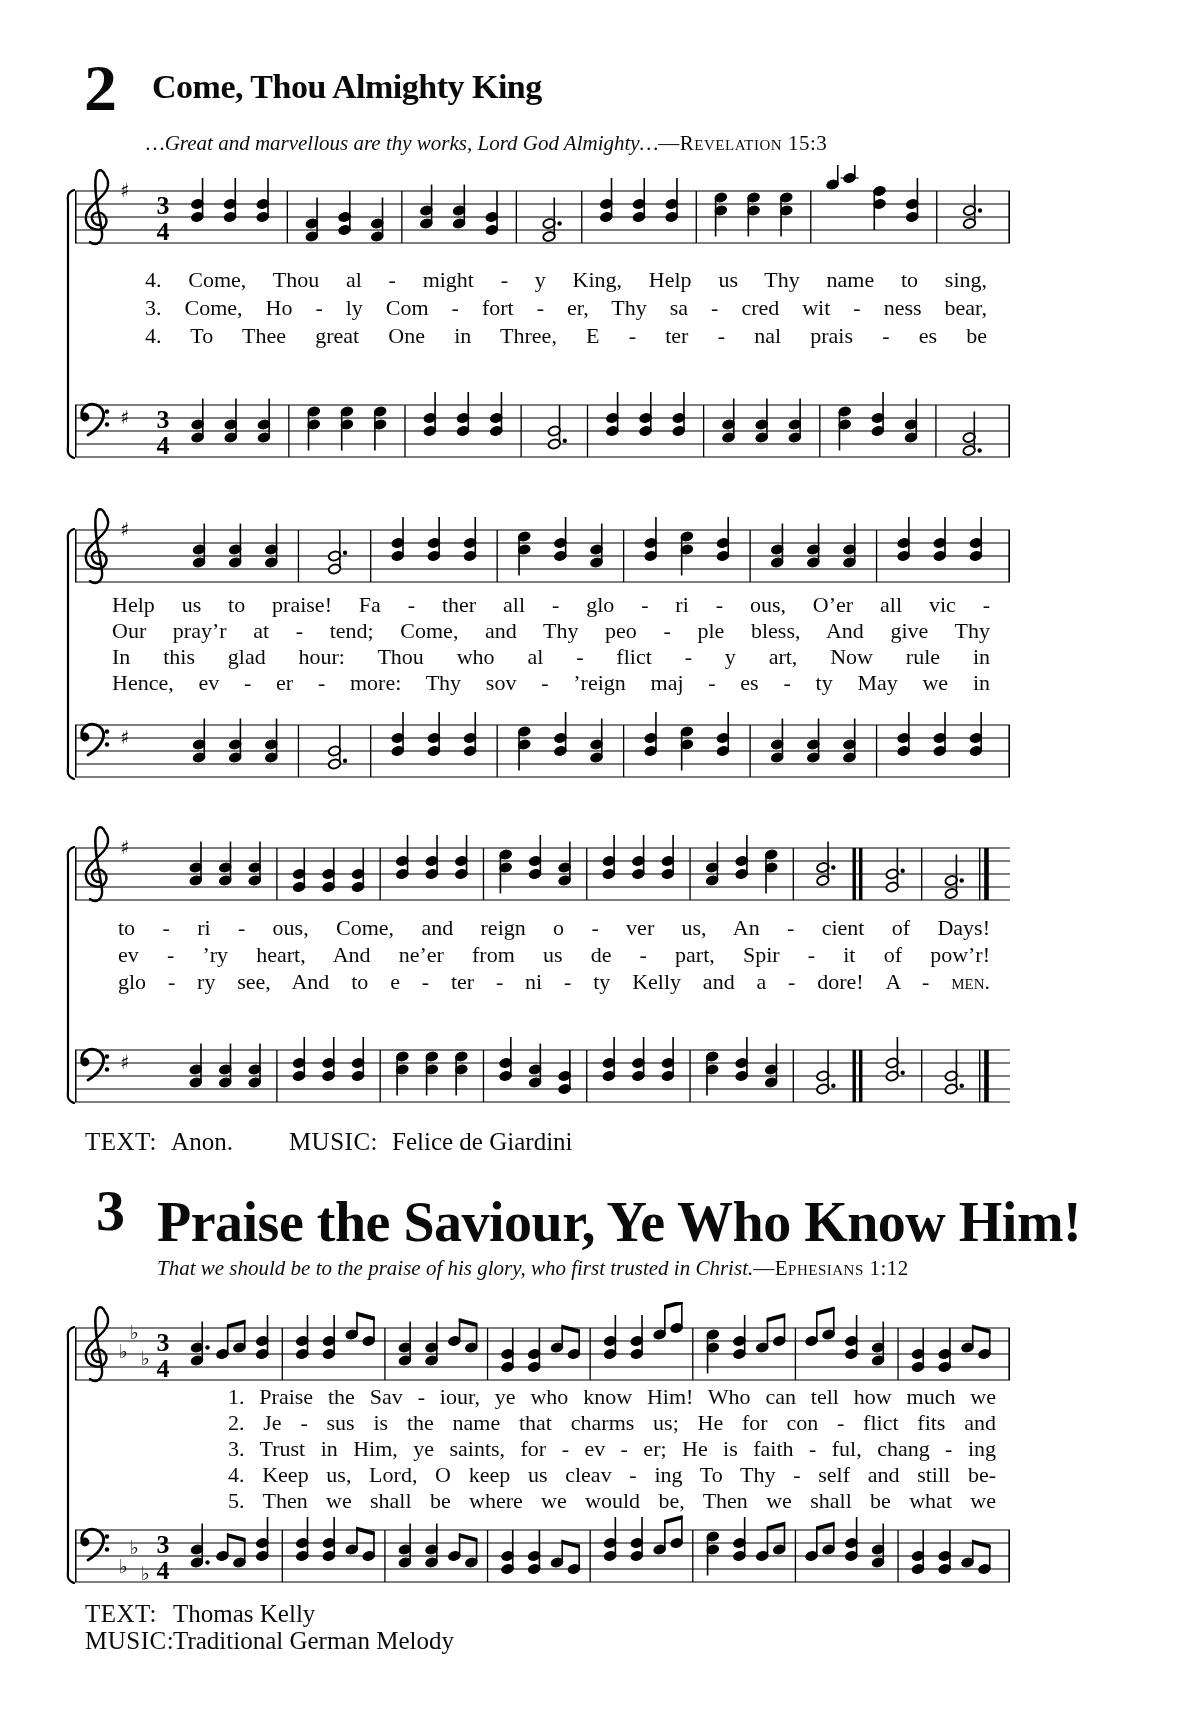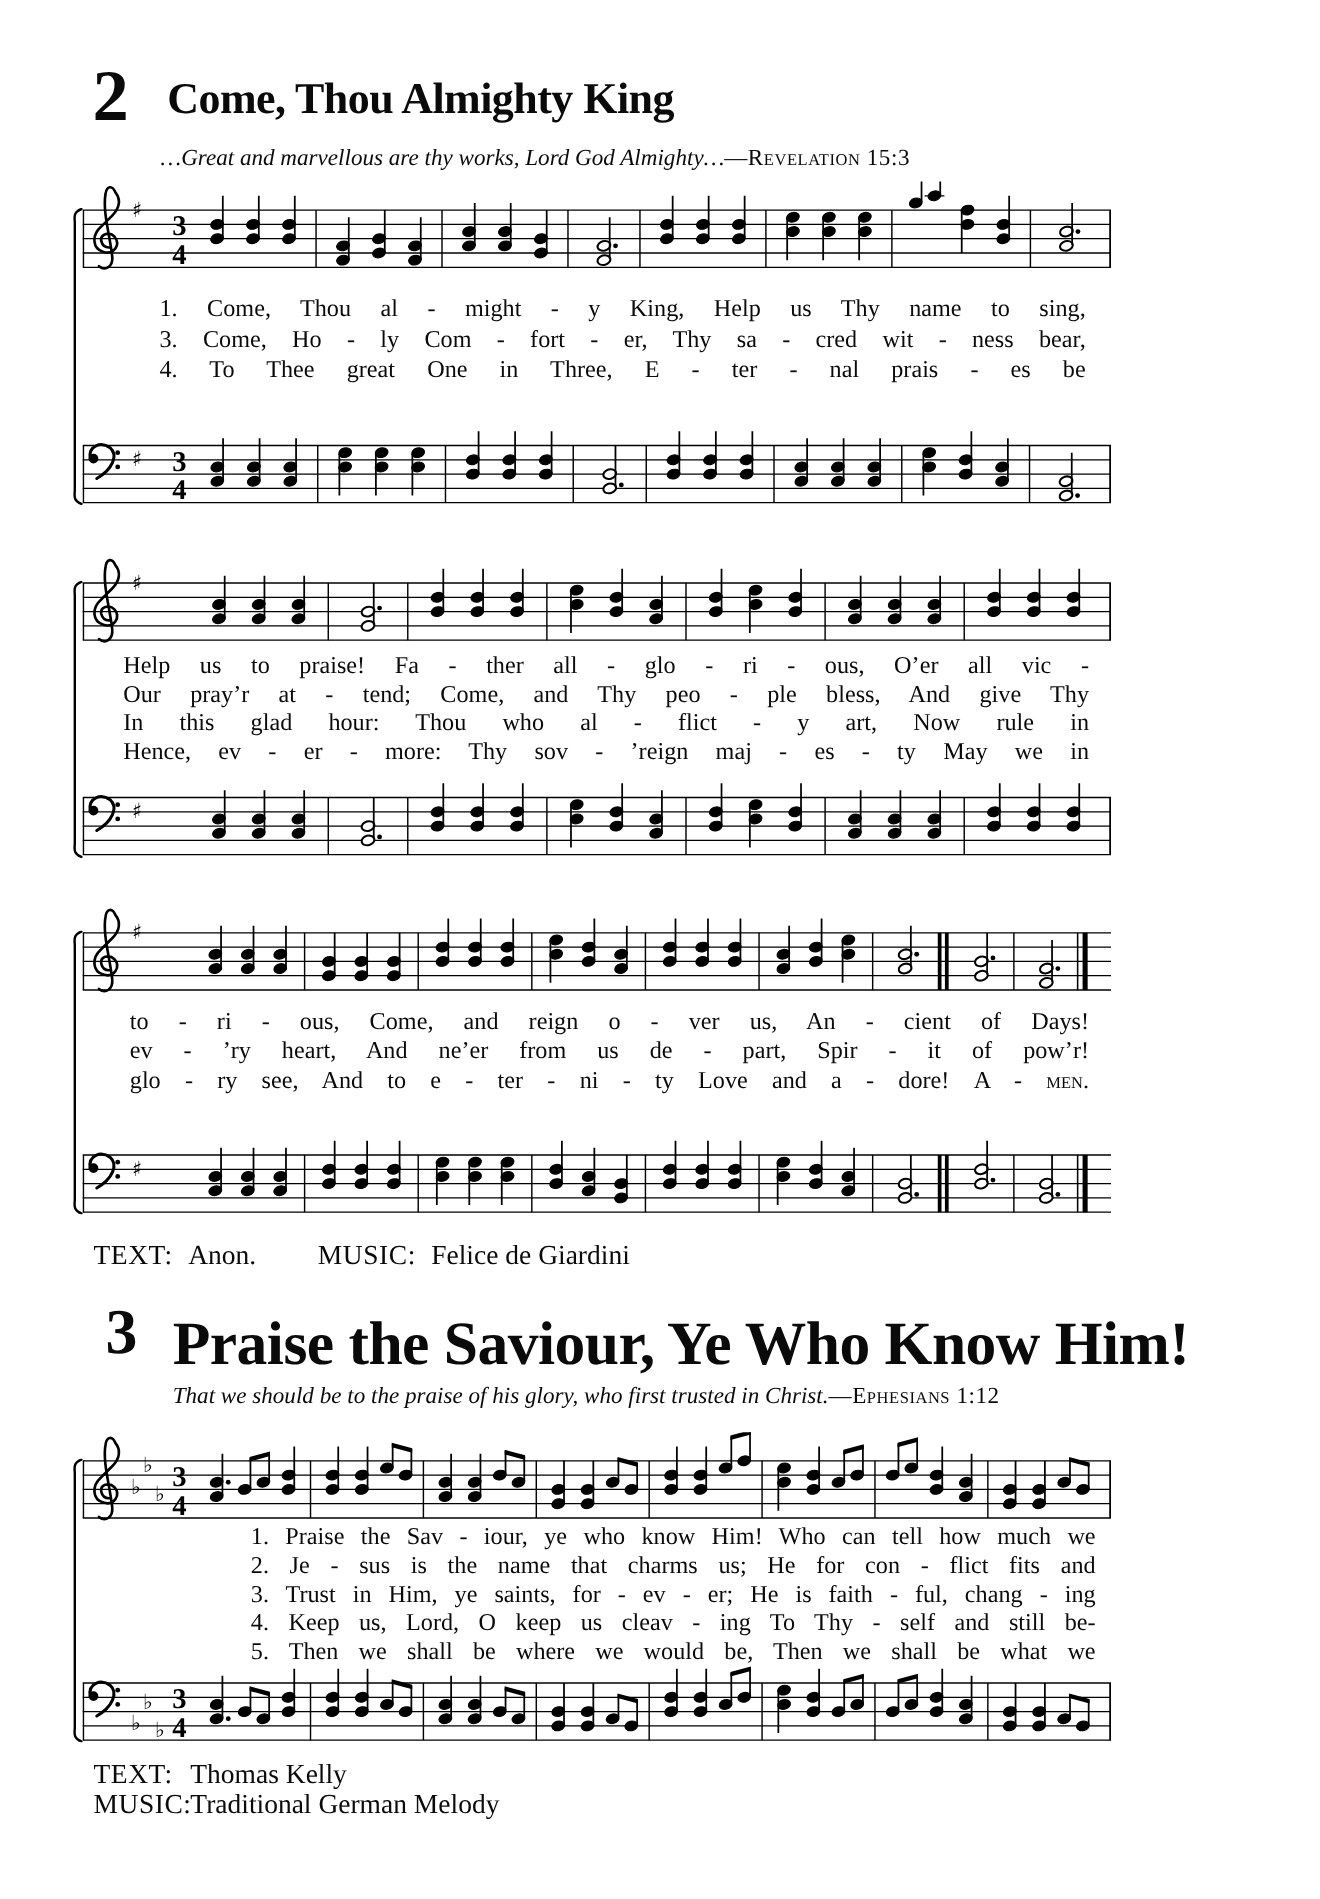--- a/index.html
+++ b/index.html
@@ -3,21 +3,21 @@
 <meta charset="utf-8">
 <style>
   html,body{margin:0;padding:0;}
   body{width:1200px;height:1726px;background:#ffffff;color:#0a0a0a;
        font-family:"Liberation Serif",serif;position:relative;overflow:hidden;}
   .abs{position:absolute;}
   .hymn-number{font-weight:bold;line-height:1;}
   .n2{left:84px;top:55px;font-size:66px;}
   .n3{left:96px;top:1182px;font-size:58px;}
   .hymn-title{font-weight:bold;letter-spacing:-0.5px;line-height:1;}
-  .t2{left:152px;top:70px;font-size:40px;}
+  .t2{left:152px;top:70px;font-size:34px;}
   .t3{left:157px;top:1194px;font-size:56px;}
   .epigraph{font-size:21px;white-space:nowrap;}
   .e2{left:146px;top:131px;}
   .e3{left:157px;top:1256px;}
   .epi-it{font-style:italic;}
   .epi-ref{font-style:normal;font-variant:small-caps;letter-spacing:0.5px;}
   .staff{position:absolute;left:75px;width:935px;height:88px;display:block;}
   .brace{position:absolute;left:62px;width:16px;display:block;}
   .lyr{position:absolute;font-size:22px;}
   .ll{text-align:justify;text-align-last:justify;white-space:normal;}
@@ -131,21 +131,21 @@
         <line x1="861.7464788732397" y1="26" x2="861.7464788732397" y2="78" stroke="#000" stroke-width="1.3"></line>
         <ellipse cx="894.46277665996" cy="45.5" rx="5.9" ry="4.3" transform="rotate(-16 894.46277665996 45.5)" fill="#fff" stroke="#000" stroke-width="1.9"></ellipse>
         <ellipse cx="894.46277665996" cy="58.5" rx="5.9" ry="4.3" transform="rotate(-16 894.46277665996 58.5)" fill="#fff" stroke="#000" stroke-width="1.9"></ellipse>
         <line x1="899.6627766599601" y1="57.5" x2="899.6627766599601" y2="19.5" stroke="#000" stroke-width="1.6"></line>
         <circle cx="904.96277665996" cy="45.5" r="2.2"></circle>
       </g>
       <rect x="933.4" y="26" width="1.6" height="52"></rect>
     </g>
   </svg>
 <div class="lyr lyr1">
-  <div class="ll">1. Come, Thou al - might - y King, Help us Thy name to sing,</div>
+  <div class="ll">4. Come, Thou al - might - y King, Help us Thy name to sing,</div>
   <div class="ll">3. Come, Ho - ly Com - fort - er, Thy sa - cred wit - ness bear,</div>
   <div class="ll">4. To Thee great One in Three, E - ter - nal prais - es be</div>
 </div>
 <svg class="staff" style="top:379px;" viewBox="0 0 935 88">
     <g fill="#000">
       <line x1="0" y1="26" x2="935" y2="26" stroke="#000" stroke-width="1.15"></line>
       <line x1="0" y1="39" x2="935" y2="39" stroke="#000" stroke-width="1.15"></line>
       <line x1="0" y1="52" x2="935" y2="52" stroke="#000" stroke-width="1.15"></line>
       <line x1="0" y1="65" x2="935" y2="65" stroke="#000" stroke-width="1.15"></line>
       <line x1="0" y1="78" x2="935" y2="78" stroke="#000" stroke-width="1.15"></line>
@@ -507,21 +507,21 @@
         <line x1="881.4105263157891" y1="70.5" x2="881.4105263157891" y2="32.5" stroke="#000" stroke-width="1.6"></line>
         <circle cx="886.710526315789" cy="58.5" r="2.2"></circle>
         <line x1="904.6715063520866" y1="26" x2="904.6715063520866" y2="78" stroke="#000" stroke-width="1.4"></line>
         <rect x="909.1715063520866" y="26" width="4.6" height="52"></rect>
       </g>
     </g>
   </svg>
 <div class="lyr lyr3">
   <div class="ll">to - ri - ous, Come, and reign o - ver us, An - cient of Days!</div>
   <div class="ll">ev - ’ry heart, And ne’er from us de - part, Spir - it of pow’r!</div>
-  <div class="ll"><span>glo - ry see, And to e - ter - ni - ty Love and a - dore!</span> <span class="amen">A - men.</span></div>
+  <div class="ll"><span>glo - ry see, And to e - ter - ni - ty Kelly and a - dore!</span> <span class="amen">A - men.</span></div>
 </div>
 <svg class="staff" style="top:1024px;" viewBox="0 0 935 88">
     <g fill="#000">
       <line x1="0" y1="26" x2="935" y2="26" stroke="#000" stroke-width="1.15"></line>
       <line x1="0" y1="39" x2="935" y2="39" stroke="#000" stroke-width="1.15"></line>
       <line x1="0" y1="52" x2="935" y2="52" stroke="#000" stroke-width="1.15"></line>
       <line x1="0" y1="65" x2="935" y2="65" stroke="#000" stroke-width="1.15"></line>
       <line x1="0" y1="78" x2="935" y2="78" stroke="#000" stroke-width="1.15"></line>
       <rect x="0" y="26" width="1.5" height="52"></rect>
       <g>

